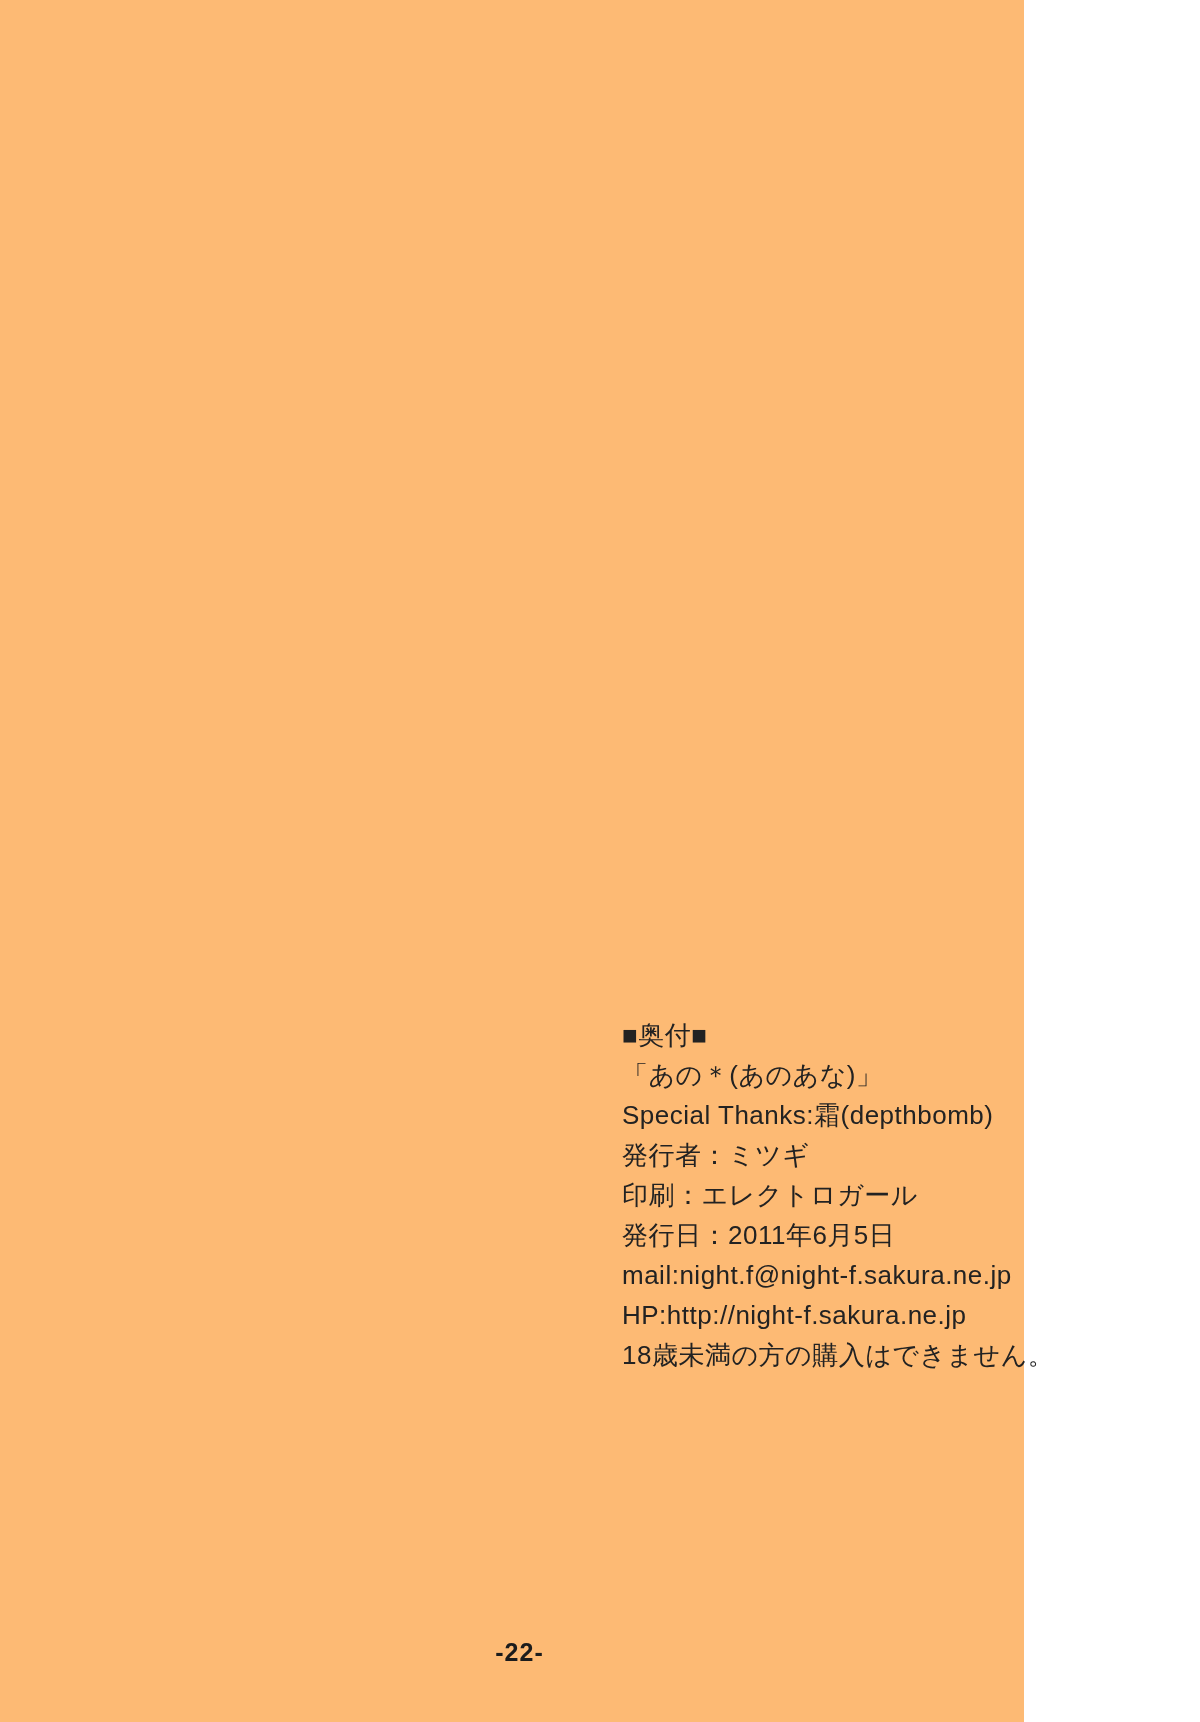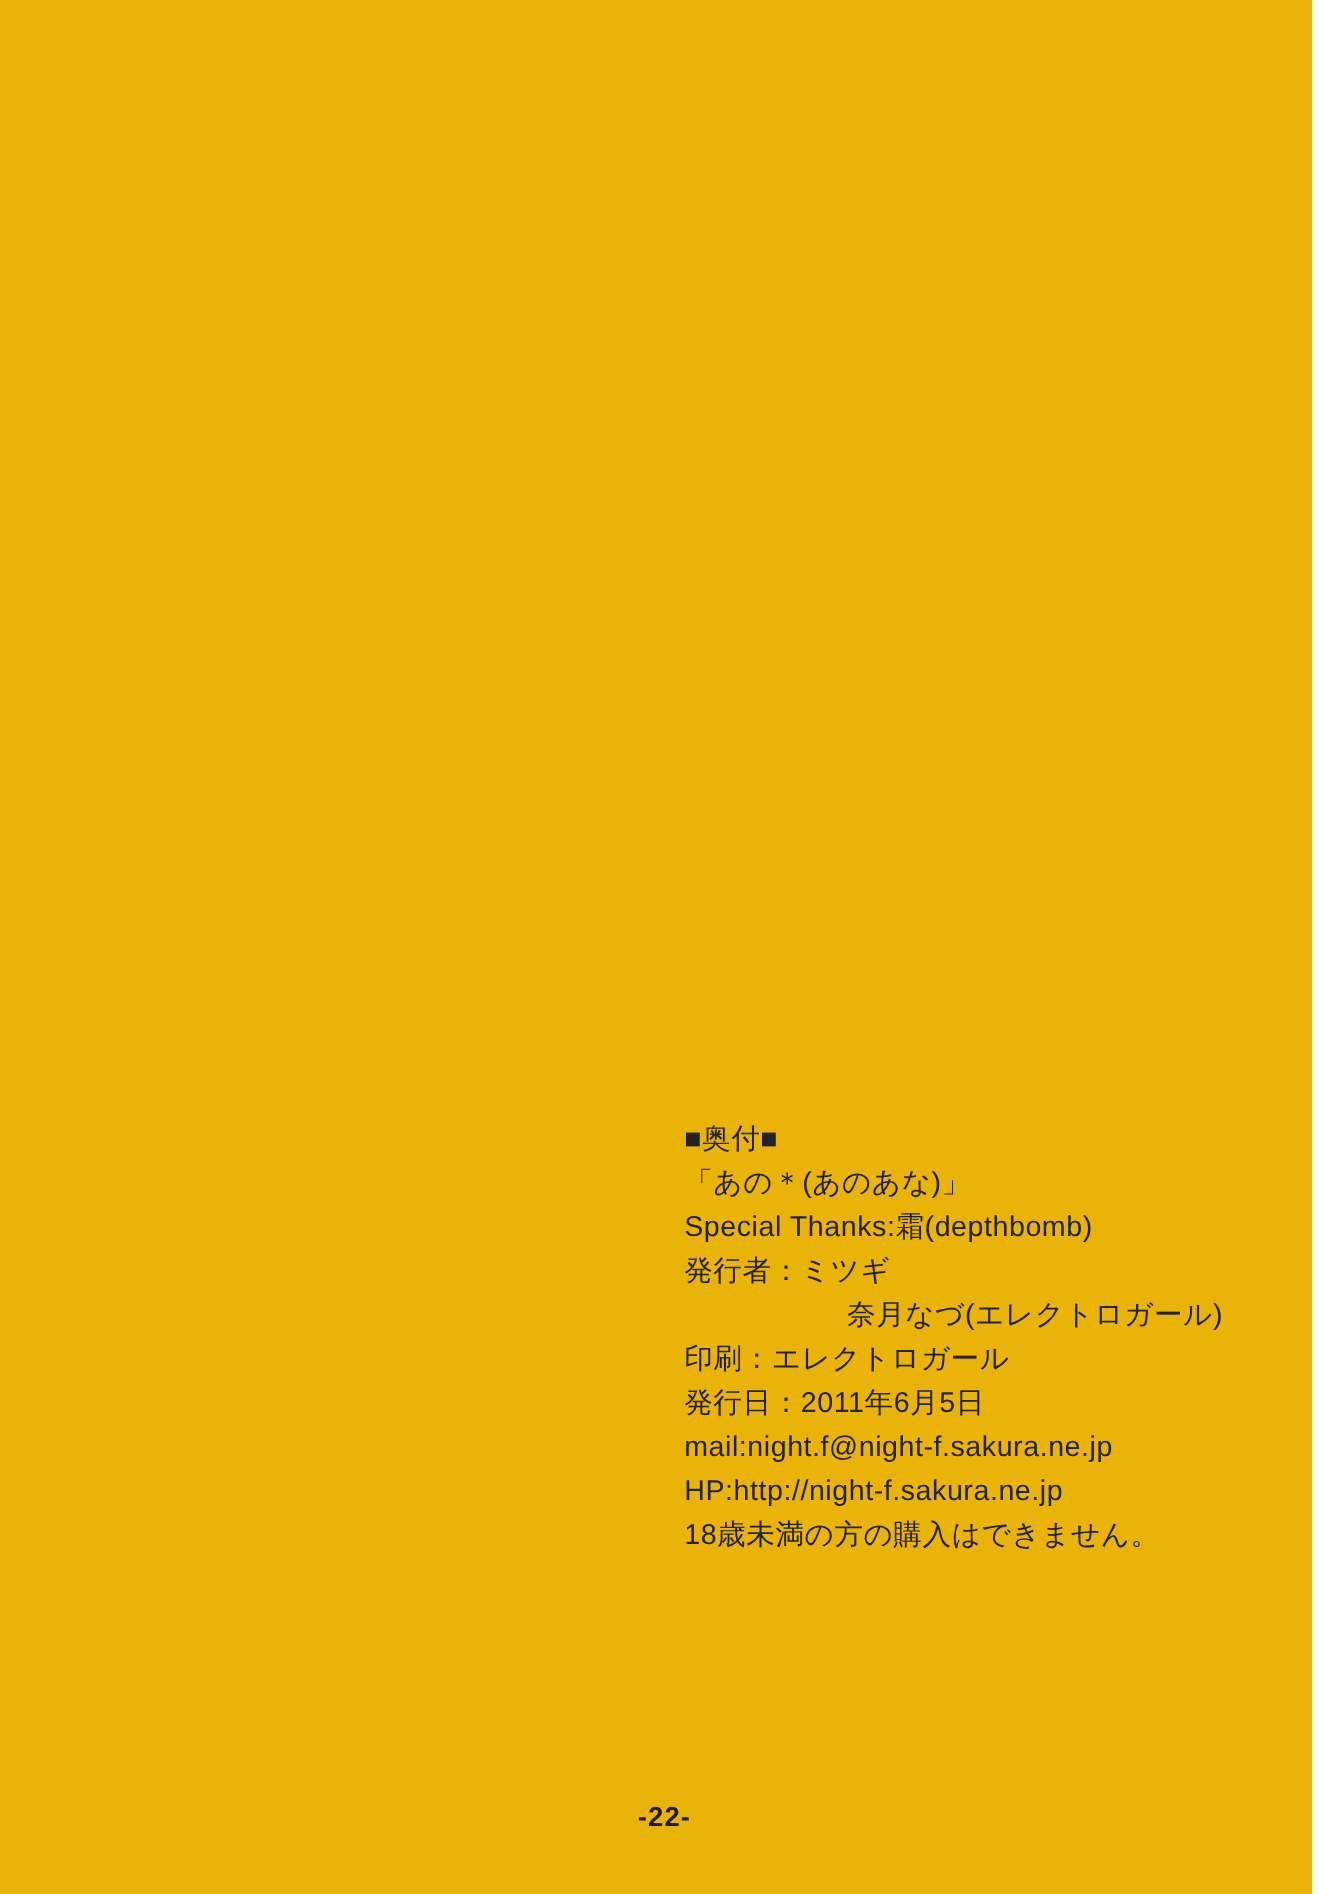--- a/index.html
+++ b/index.html
@@ -7,23 +7,23 @@
   html, body {
     width: 1200px;
     height: 1722px;
     background: #ffffff;
     overflow: hidden;
     font-family: "Liberation Sans", "DejaVu Sans", sans-serif;
   }
 
   .page {
     position: relative;
-    width: 1193px;
+    width: 1024px;
     height: 1722px;
-    background: #eab308;
+    background: #fdba74;
     color: #222222;
   }
 
   .colophon {
     position: absolute;
     left: 622px;
     top: 1015px;
     font-size: 26px;
     line-height: 40px;
     letter-spacing: 0.5px;
@@ -58,21 +58,20 @@
 </head>
 <body>
 
 <div class="page">
 
   <div class="colophon">
     <div class="line">■奥付■</div>
     <div class="line">「あの＊(あのあな)」</div>
     <div class="line">Special Thanks:霜(depthbomb)</div>
     <div class="line">発行者：ミツギ</div>
-    <div class="line indent">奈月なづ(エレクトロガール)</div>
     <div class="line">印刷：エレクトロガール</div>
     <div class="line">発行日：2011年6月5日</div>
     <div class="line">mail:night.f@night-f.sakura.ne.jp</div>
     <div class="line">HP:http://night-f.sakura.ne.jp</div>
 
     <div class="notice">
       <div class="line">18歳未満の方の購入はできません。</div>
     </div>
   </div>
 

